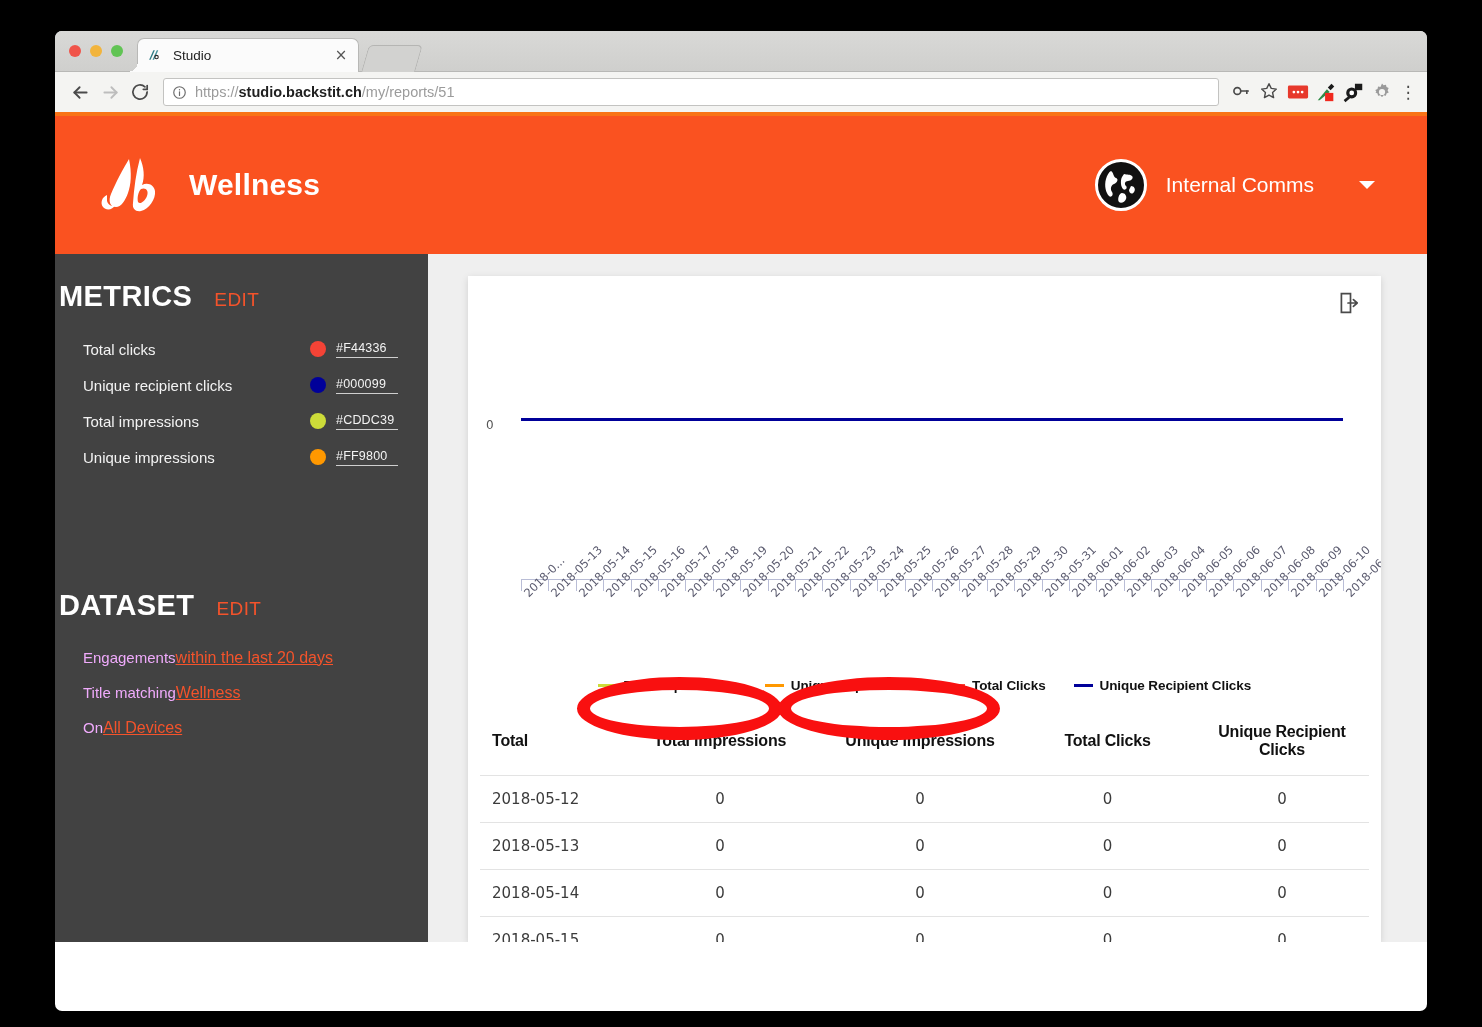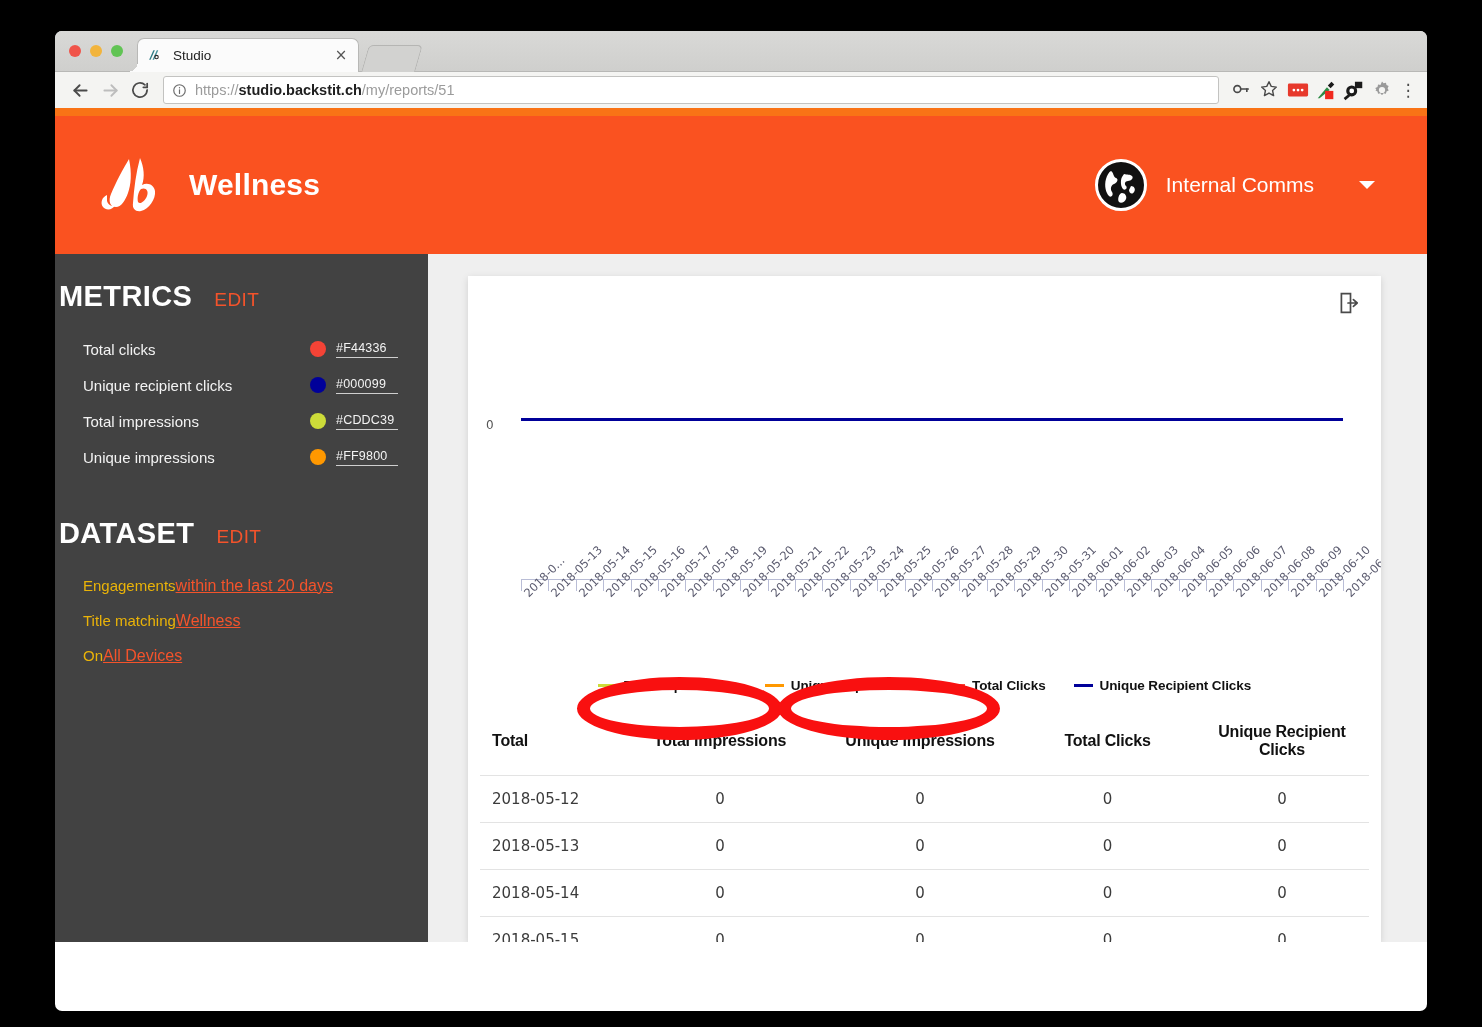--- a/index.html
+++ b/index.html
@@ -60,21 +60,21 @@
     background: #d2d2d0;
     border: 1px solid #b5b5b3; border-bottom: none;
     border-radius: 5px 5px 0 0;
     transform: skewX(-16deg);
   }
 
   
   .omnirow {
     position: relative; height: 44px;
     background: #f4f4f2;
-    border-bottom: 8px solid #f97316;
+    border-bottom: 4px solid #f97316;
     display: flex; align-items: center; padding: 0 10px;
   }
   .navbtn {
     width: 30px; height: 30px; flex: none;
     display: flex; align-items: center; justify-content: center;
     color: #4a4a4a;
   }
   .navbtn.dim { color: #bdbdbd; }
   .omnibox {
     flex: 1; height: 28px; margin: 0 8px;
@@ -125,24 +125,24 @@
     display: flex; align-items: center;
     padding: 0 30px 0 28px; height: 36px; justify-content: space-between;
   }
   .metric-name { color: #f3f3f3; font-size: 15px; }
   .metric-color { display: flex; align-items: center; gap: 10px; }
   .swatch { width: 16px; height: 16px; border-radius: 50%; flex: none; }
   .hexval {
     color: #f3f3f3; font-size: 12.5px; letter-spacing: .2px;
     border-bottom: 1px solid #cfcfcf; padding-bottom: 2px; min-width: 62px;
   }
-  .dataset { margin-top: 42px; }
+  .dataset { margin-top: 114px; }
   .ds-list { margin-top: 18px; }
   .ds-row { padding: 0 28px; height: 35px; display: flex; align-items: center; }
-  .ds-text { color: #eab308; font-size: 15px; }
+  .ds-text { color: #f0abfc; font-size: 15px; }
   .ds-link { color: #f4532b; text-decoration: underline; }
 
   
   .content { flex: 1; position: relative; padding: 22px 46px 0 40px; }
   .card {
     background: #fff; height: 100%;
     box-shadow: 0 2px 7px rgba(0,0,0,0.13);
     position: relative; overflow: hidden;
   }
   .export-icon { position: absolute; right: 22px; top: 16px; width: 20px; height: 22px; }

